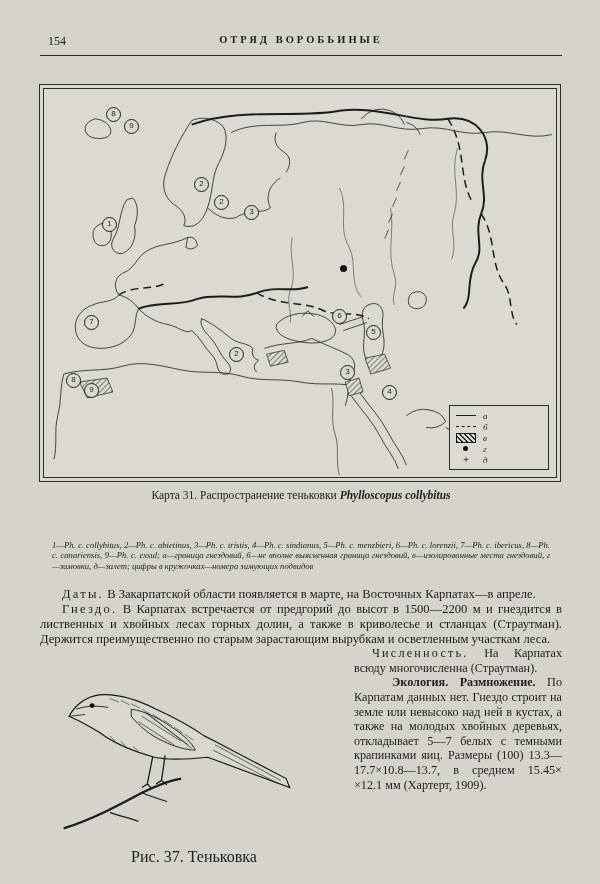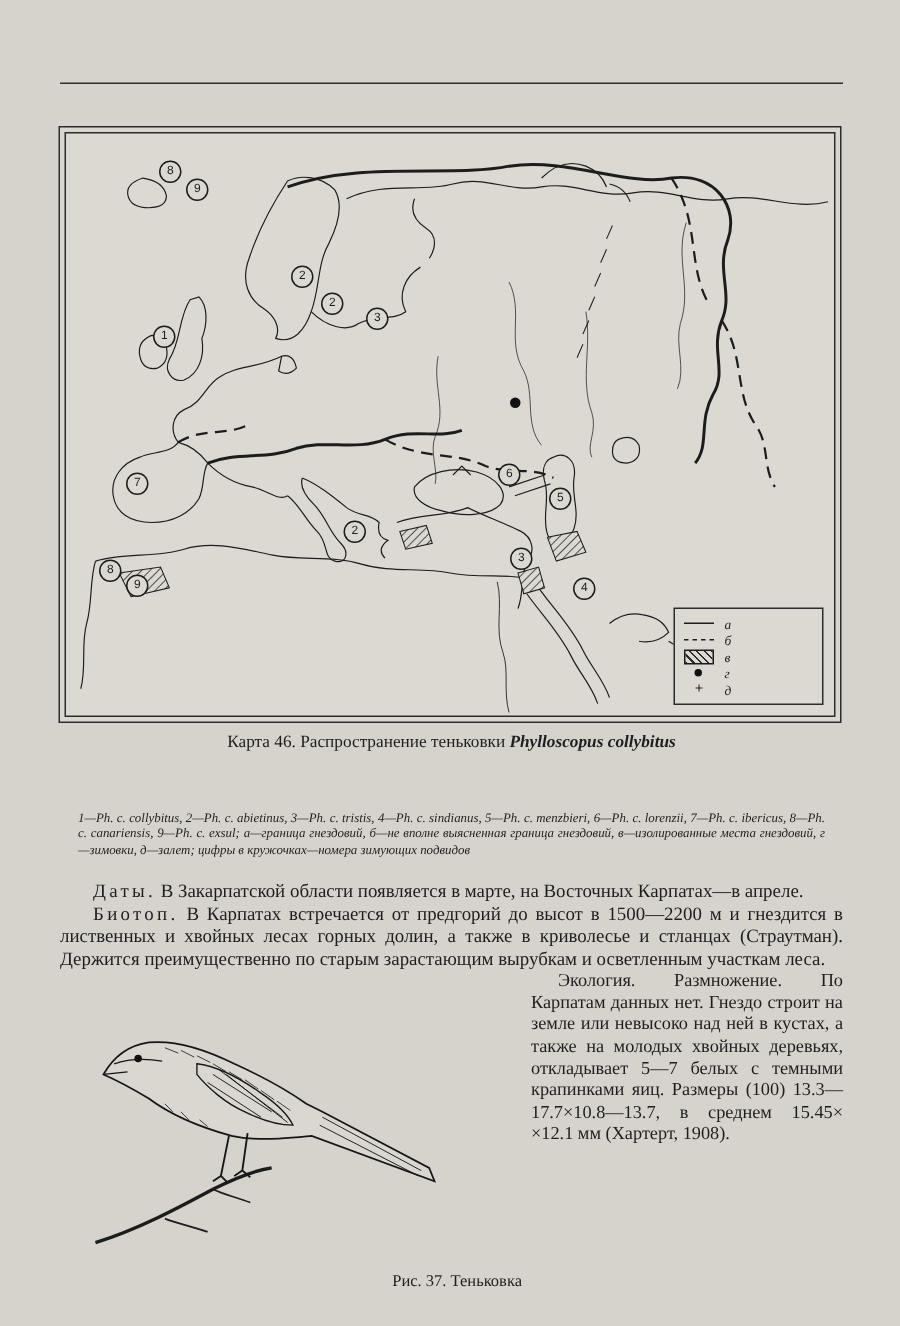--- a/index.html
+++ b/index.html
@@ -45,37 +45,41 @@
   
   .map-caption{position:absolute;top:489px;left:40px;right:38px;text-align:center;font-size:11.5px;}
   .map-caption i{font-style:italic;font-weight:bold;}
   .map-legend{position:absolute;top:505px;left:52px;right:50px;
               font-size:8.6px;font-style:italic;line-height:1.22;text-align:justify;margin-top:35px;}
 
   
   .bodytext{position:absolute;top:551px;left:40px;right:38px;margin-top:36px;}
   .bodytext p{margin:0;font-size:12.6px;line-height:1.2;text-align:justify;text-indent:22px;}
   .sperr{letter-spacing:2.2px;}
-  .boldlbl{font-weight:normal;}
+  .boldlbl{font-weight:bold;margin-left:20px;}
 
   
   .lower{position:absolute;top:646px;left:40px;right:38px;display:flex;}
   .fig-col{flex:0 0 308px;position:relative;}
   .fig-col svg{display:block;width:300px;height:178px;margin-top:8px;}
-  .fig-caption{text-align:right;font-size:11px;margin-top:16px;}
+  .fig-caption{text-align:center;font-size:16px;margin-top:16px;}
   .text-col{flex:1;margin-left:6px;}
   .text-col p{margin:0;font-size:12.2px;line-height:1.2;text-align:justify;text-indent:18px;}
 
   .mapline{stroke:#1c1c1c;fill:none;}
 </style>
 </head>
 <body>
 
 <div class="page">
 
+  <div class="header">
+    <span class="pagenum">154</span>
+    <span class="htitle">ОТРЯД ВОРОБЬИНЫЕ</span>
+  </div>
   <div class="rule"></div>
 
   <div class="map-frame">
     <div class="map-inner">
       <svg viewBox="0 0 520 392" preserveAspectRatio="none">
         <defs>
           <pattern id="hatch" width="4" height="4" patternUnits="userSpaceOnUse" patternTransform="rotate(45)">
             <rect width="4" height="4" fill="#dbd9d1"></rect>
             <line x1="0" y1="0" x2="0" y2="4" stroke="#1c1c1c" stroke-width="1"></line>
           </pattern>
@@ -196,31 +200,31 @@
         </div>
         <div class="lrow">
           <span class="sym sym-plus">+</span>
           <span>д</span>
         </div>
       </div>
     </div>
   </div>
 
   <div class="map-caption">
-    <span>Карта 46. Распространение теньковки </span><i>Phylloscopus collybitus</i>
+    <span>Карта 31. Распространение теньковки </span><i>Phylloscopus collybitus</i>
   </div>
   <div class="map-legend">1—Ph. c. collybitus, 2—Ph. c. abietinus, 3—Ph. c. tristis, 4—Ph. c. sindianus, 5—Ph. c. menzbieri, 6—Ph. c. lorenzii, 7—Ph. c. ibericus, 8—Ph. c. canariensis, 9—Ph. c. exsul; а—граница гнездовий, б—не вполне выясненная граница гнездовий, в—изолированные места гнездовий, г—зимовки, д—залет; цифры в кружочках—номера зимующих подвидов</div>
 
   <div class="bodytext">
     <p>
       <span class="sperr">Даты.</span>
       <span>В Закарпатской области появляется в марте, на Восточных Карпатах—в апреле.</span>
     </p>
     <p>
-      <span class="sperr">Биотоп.</span>
+      <span class="sperr">Гнездо.</span>
       <span>В Карпатах встречается от предгорий до высот в 1500—2200 м и гнездится в лиственных и хвойных лесах горных долин, а также в криволесье и стланцах (Страутман). Держится преимущественно по старым зарастающим вырубкам и осветленным участкам леса.</span>
     </p>
   </div>
 
   <div class="lower">
     <div class="fig-col">
       <svg viewBox="0 0 300 200">
 
         <g stroke="#1c1c1c" fill="none">
           <path d="M8,196 C40,186 70,170 96,156 C112,148 126,142 140,140" stroke-width="2.6"></path>
@@ -248,19 +252,23 @@
         <g stroke="#161616" stroke-width="1.4" fill="none">
           <path d="M108,116 L102,146 M102,146 l-6,4 M102,146 l5,5"></path>
           <path d="M122,114 L118,142 M118,142 l-6,4 M118,142 l6,5"></path>
         </g>
       </svg>
       <div class="fig-caption">Рис. 37. Теньковка</div>
     </div>
 
     <div class="text-col">
       <p>
+        <span class="sperr">Численность.</span>
+        <span>На Карпатах всюду многочисленна (Страутман).</span>
+      </p>
+      <p>
         <span class="boldlbl">Экология. Размножение.</span>
-        <span>По Карпатам данных нет. Гнездо строит на земле или невысоко над ней в кустах, а также на молодых хвойных деревьях, откладывает 5—7 белых с темными крапинками яиц. Размеры (100) 13.3—17.7×10.8—13.7, в среднем 15.45× ×12.1 мм (Хартерт, 1908).</span>
+        <span>По Карпатам данных нет. Гнездо строит на земле или невысоко над ней в кустах, а также на молодых хвойных деревьях, откладывает 5—7 белых с темными крапинками яиц. Размеры (100) 13.3—17.7×10.8—13.7, в среднем 15.45× ×12.1 мм (Хартерт, 1909).</span>
       </p>
     </div>
   </div>
 
 </div>
 
 </body></html>

